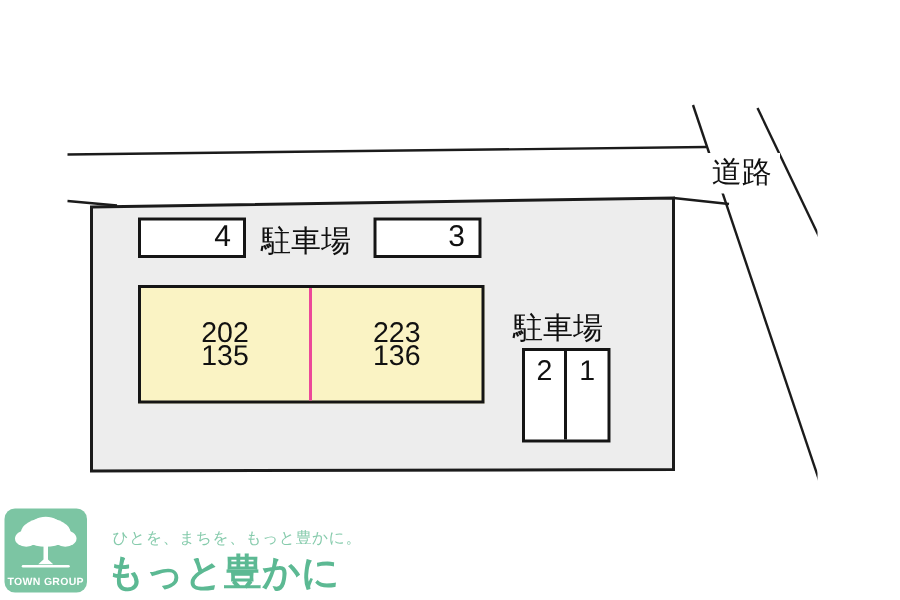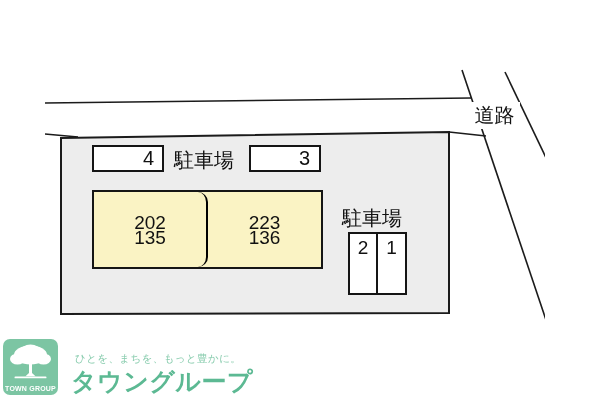--- a/index.html
+++ b/index.html
@@ -19,21 +19,21 @@
   .stall-4{left:92px;top:145px;width:72px;height:27px;line-height:23px;padding-right:8px;}
   .stall-3{left:249px;top:145px;width:72px;height:27px;line-height:23px;padding-right:9px;}
   .lot-label{font-size:20px;white-space:nowrap;}
   .lot-label-top{left:174px;top:147px;width:64px;}
   .lot-label-right{left:342px;top:205px;width:64px;}
   
   .building{left:92px;top:190px;width:231px;height:79px;border:2px solid #151515;
     background:var(--building-fill,#faf3c4);display:flex;}
   .unit{display:flex;flex-direction:column;align-items:center;justify-content:center;
     font-size:19px;line-height:15px;}
-  .unit-left{width:112px;border-right:2px solid #000000;border-radius:10px;}
+  .unit-left{width:112px;border-right:2px solid #ec4899;}
   .unit-right{flex:1;}
   
   .parking-box{left:348px;top:232px;width:59px;height:63px;border:2px solid #151515;
     background:#ffffff;display:flex;}
   .space{font-size:19px;text-align:center;padding-top:3px;}
   .space-left{width:26px;border-right:2px solid #151515;}
   .space-right{flex:1;}
   
   .logo-square{left:3px;top:339px;width:55px;height:56px;background:var(--logo-green,#7cc5a3);
     border-radius:7px;}
@@ -95,15 +95,15 @@
         <ellipse cx="9.5" cy="16" rx="7.5" ry="5.5"></ellipse>
         <ellipse cx="35.5" cy="16" rx="7.5" ry="5.5"></ellipse>
         <ellipse cx="22.5" cy="8" rx="10" ry="6.5"></ellipse>
         <path d="M21 17 L15.2 12.8 L16.6 11.6 L21 15.4 L21 10 L24 10 L24 15.4 L28.4 11.6 L29.8 12.8 L24 17 L24 30 L27.5 33.2 L17.5 33.2 L21 30 Z"></path>
         <rect x="6.5" y="33.6" width="32" height="1.7" rx="0.85"></rect>
       </g>
     </svg>
     <div class="logo-square-label">TOWN GROUP</div>
   </div>
   <div class="abs tagline">ひとを、まちを、もっと豊かに。</div>
-  <div class="abs brand">タウングループ</div>
+  <div class="abs brand">もっと豊かに</div>
 
 </div>
 
 </body></html>

